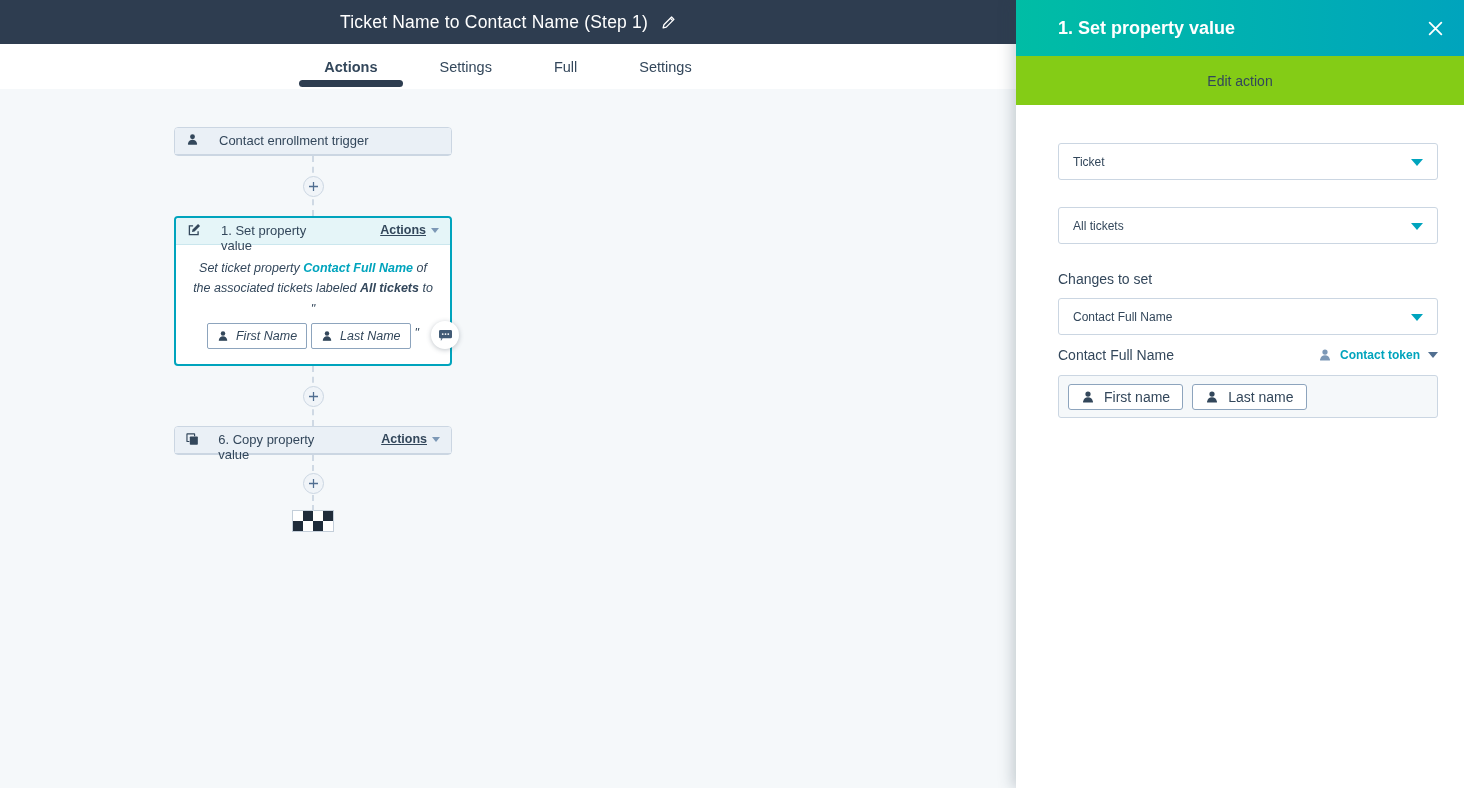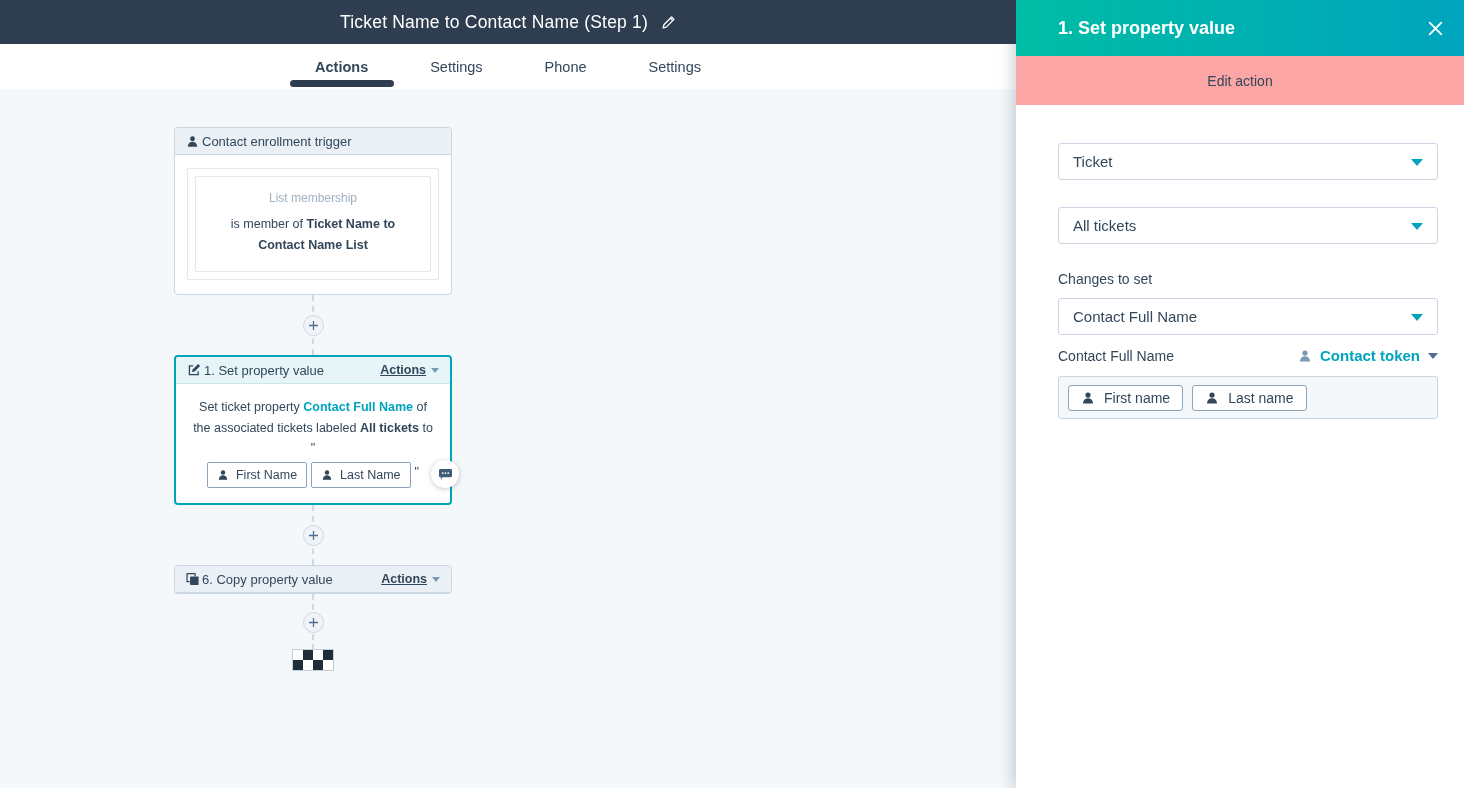--- a/index.html
+++ b/index.html
@@ -17,38 +17,38 @@
   .tabbar { height:45px; background:#ffffff; display:flex; align-items:center; justify-content:center; gap:54px; position:relative; z-index:2; }
   .tab { font-size:14.5px; color:#33475b; cursor:pointer; position:relative; padding:0 4px; }
   .tab.active { font-weight:700; }
   .tab.active::after { content:""; position:absolute; left:50%; transform:translateX(-50%); bottom:-12px; width:104px; height:7px; border-radius:4px; background:#2e3d50; }
 
   .canvas { position:relative; height:699px; background:#f5f8fa; overflow:hidden; }
 
   .flow { position:absolute; left:174px; top:38px; width:278px; display:flex; flex-direction:column; align-items:center; }
 
   .node { width:278px; background:#ffffff; border:1px solid #cbd6e2; border-radius:4px; }
-  .node-head { display:flex; align-items:center; gap:3px; background:#eaf0f6; border-bottom:1px solid #cbd6e2; border-radius:3px 3px 0 0; padding:5px 11px; height:27px; }
+  .node-head { display:flex; align-items:flex-start; gap:20px; background:#eaf0f6; border-bottom:1px solid #cbd6e2; border-radius:3px 3px 0 0; padding:5px 11px; height:27px; }
   .node-head .head-label { font-size:13px; color:#33475b; }
   .head-spacer { flex:1; }
   .actions-link { font-size:12.5px; font-weight:700; color:#33475b; text-decoration:underline; background:none; border:none; cursor:pointer; font-family:inherit; display:flex; align-items:center; gap:5px; }
   .caret-sm { width:0; height:0; border-left:4px solid transparent; border-right:4px solid transparent; border-top:5px solid #7c98b6; }
 
   
   .trigger-body { padding:13px 12px 14px; }
   .criteria-outer { border:1px solid #e1e8ef; border-radius:2px; padding:7px; }
   .criteria-inner { border:1px solid #e1e8ef; border-radius:2px; padding:14px 12px 16px; text-align:center; }
   .filter-type { font-size:12px; color:#9fb0c1; margin-bottom:9px; }
   .filter-text { font-size:12.5px; color:#33475b; line-height:1.65; }
   .filter-text b { font-weight:700; }
 
   
   .action.selected { border:2px solid #00a4bd; position:relative; }
   .action.selected .node-head { background:#e5f5f8; border-bottom:1px solid #cbe7ee; }
-  .action-body { padding:13px 16px 15px; text-align:center; font-size:12.5px; color:#33475b; line-height:1.62; }
+  .action-body { padding:13px 16px 15px; text-align:center; font-size:12.5px; color:#33475b; line-height:1.62;font-style:italic; }
   .teal-b { color:#00a4bd; font-weight:700; }
   .dark-b { font-weight:700; }
   .token-line { display:flex; align-items:flex-start; justify-content:center; gap:4px; margin-top:4px; }
   .chip { display:inline-flex; align-items:center; gap:7px; background:#fff; border:1px solid #8da4bd; border-radius:2px; padding:2px 9px; font-size:12.5px; color:#33475b; cursor:grab; }
   .quote-tail { font-size:12.5px; color:#33475b; }
 
   .comment-bubble { position:absolute; right:-9px; top:103px; width:28px; height:28px; border-radius:50%; background:#fff; box-shadow:0 1px 5px rgba(45,62,80,.3); border:none; display:flex; align-items:center; justify-content:center; cursor:pointer; }
 
   
   .connector { position:relative; width:100%; height:60px; display:flex; align-items:center; justify-content:center; }
@@ -60,33 +60,33 @@
   .fc0 { background:#ffffff; } .fc1 { background:#1f2c3a; }
 
   
   .panel { position:absolute; right:0; top:0; width:448px; height:788px; background:#ffffff; box-shadow:-3px 0 14px rgba(45,62,80,.25); z-index:5; }
   .panel-head { height:56px; background:linear-gradient(90deg,#00bda5 0%,#00a4bd 100%); display:flex; align-items:center; padding:0 16px 0 42px; }
   .panel-head h2 { color:#ffffff; font-size:18px; font-weight:600; flex:1; }
   .close-btn { background:none; border:none; cursor:pointer; display:flex; padding:4px; }
 
   .panel-tabs { display:flex; height:49px; }
   .ptab { flex:1; display:flex; align-items:center; justify-content:center; font-size:14px; color:#33475b; cursor:pointer; }
-  .ptab.active { background:#fca5a5; font-weight:500; }
+  .ptab.active { background:#84cc16; font-weight:500; }
   .ptab.inactive { background:#eaf0f6; border-left:1px solid #cbd6e2; border-bottom:1px solid #cbd6e2; }
 
   .panel-body { padding:38px 26px 0 42px; }
   .field-label { display:flex; align-items:center; gap:8px; font-size:14px; font-weight:500; color:#33475b; margin-bottom:11px; }
   .info-dot { width:14px; height:14px; border-radius:50%; background:#7c98b6; color:#fff; font-size:10px; font-weight:700; font-family:"Liberation Serif",serif; display:flex; align-items:center; justify-content:center; cursor:pointer; }
-  .select { position:relative; height:37px; background:#fff; border:1px solid #cbd6e2; border-radius:3px; display:flex; align-items:center; padding:0 34px 0 14px; font-size:15px; color:#33475b; cursor:pointer; margin-bottom:27px; }
+  .select { position:relative; height:37px; background:#fff; border:1px solid #cbd6e2; border-radius:3px; display:flex; align-items:center; padding:0 34px 0 14px; font-size:12px; color:#33475b; cursor:pointer; margin-bottom:27px; }
   .select .caret { position:absolute; right:14px; top:50%; margin-top:-3px; width:0; height:0; border-left:6px solid transparent; border-right:6px solid transparent; border-top:7px solid #00a4bd; }
 
   .value-row { display:flex; align-items:center; justify-content:space-between; margin:-6px 0 12px; }
   .value-row .vlabel { font-size:14px; color:#33475b; }
   .token-link { display:flex; align-items:center; gap:8px; background:none; border:none; cursor:pointer; font-family:inherit; }
-  .token-link .tl-text { font-size:15px; font-weight:600; color:#00a4bd; }
+  .token-link .tl-text { font-size:12px; font-weight:600; color:#00a4bd; }
   .caret-dark { width:0; height:0; border-left:5px solid transparent; border-right:5px solid transparent; border-top:6px solid #516f90; }
 
   .token-area { height:43px; background:#f5f8fa; border:1px solid #cbd6e2; border-radius:3px; display:flex; align-items:center; gap:9px; padding:0 9px; }
   .chip-lg { display:inline-flex; align-items:center; gap:9px; background:#fff; border:1px solid #8da4bd; border-radius:3px; padding:4px 12px; font-size:14px; color:#33475b; cursor:grab; }
 
   .icon-dark { fill:#33475b; } .icon-gray { fill:#7c98b6; }
 </style>
 </head>
 <body>
 
@@ -102,43 +102,35 @@
             <path d="M11.3 2.2l2.5 2.5L5.6 12.9l-3.3.8.8-3.3z"></path>
               <path d="M10 3.5l2.5 2.5"></path>
           </svg>
         </button>
       </div>
     </header>
 
     <nav class="tabbar">
       <div class="tab active">Actions</div>
       <div class="tab">Settings</div>
-      <div class="tab">Phone</div>
+      <div class="tab">Full</div>
       <div class="tab">Settings</div>
     </nav>
 
     <div class="canvas">
       <div class="flow">
 
         <section class="node">
           <div class="node-head">
             <svg width="13" height="13" viewBox="0 0 16 16" class="icon-dark">
                 <circle cx="8" cy="4.6" r="3"></circle>
                 <path d="M2.3 13.6c.6-3.6 2.9-5.2 5.7-5.2s5.1 1.6 5.7 5.2z"></path>
                 <rect x="2.3" y="13.2" width="11.4" height="1.2" rx=".6"></rect>
               </svg>
             <span class="head-label">Contact enrollment trigger</span>
-          </div>
-          <div class="trigger-body">
-            <div class="criteria-outer">
-              <div class="criteria-inner">
-                <div class="filter-type">List membership</div>
-                <div class="filter-text"><span>is member of </span><b>Ticket Name to Contact Name List</b></div>
-              </div>
-            </div>
           </div>
         </section>
 
         <div class="connector">
           <button class="plus-btn">
             <svg width="9" height="9" viewBox="0 0 10 10">
                 <path d="M4.3 0h1.4v4.3H10v1.4H5.7V10H4.3V5.7H0V4.3h4.3z" fill="#506e91"></path>
               </svg>
           </button>
         </div>

